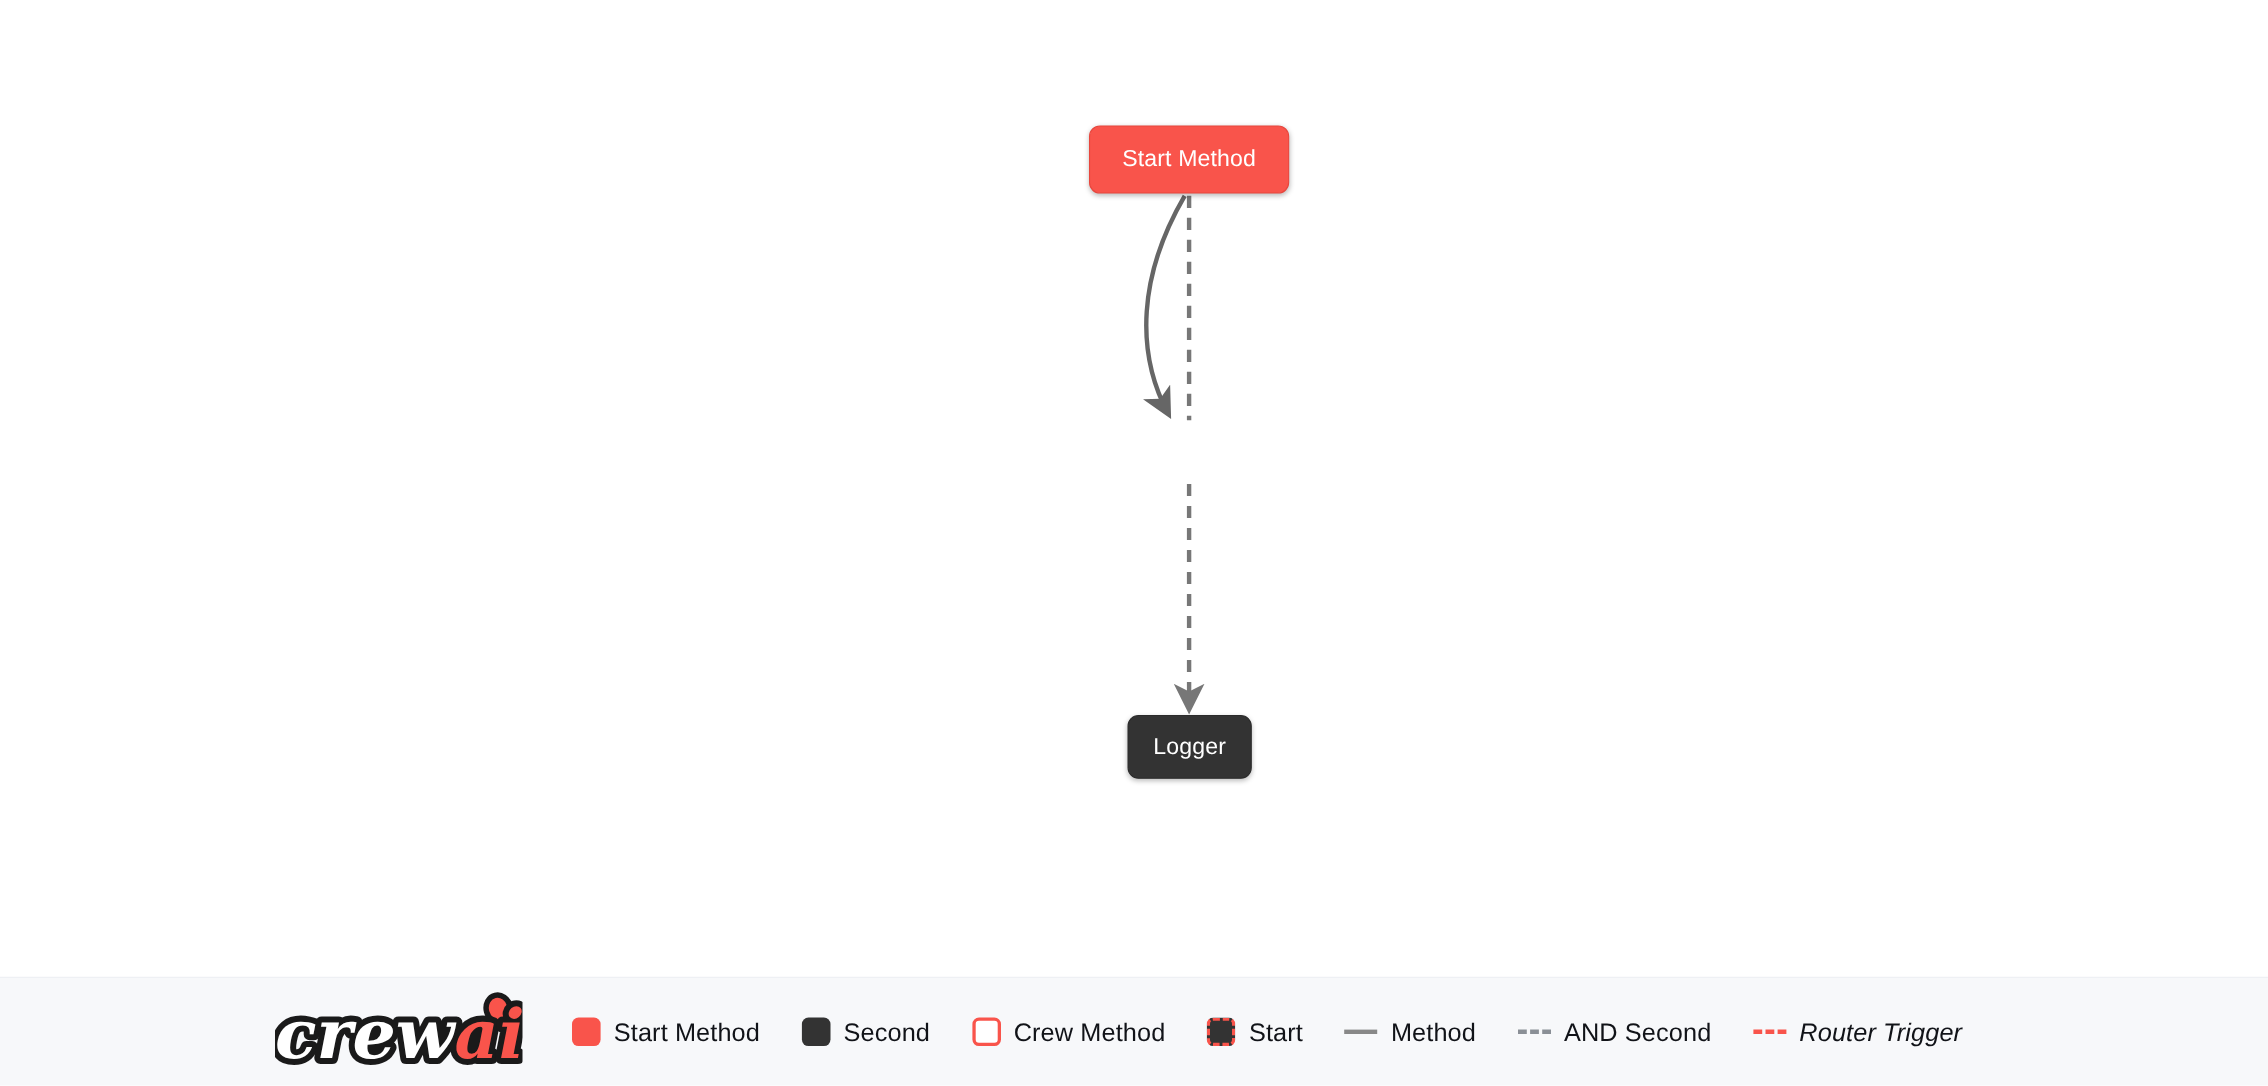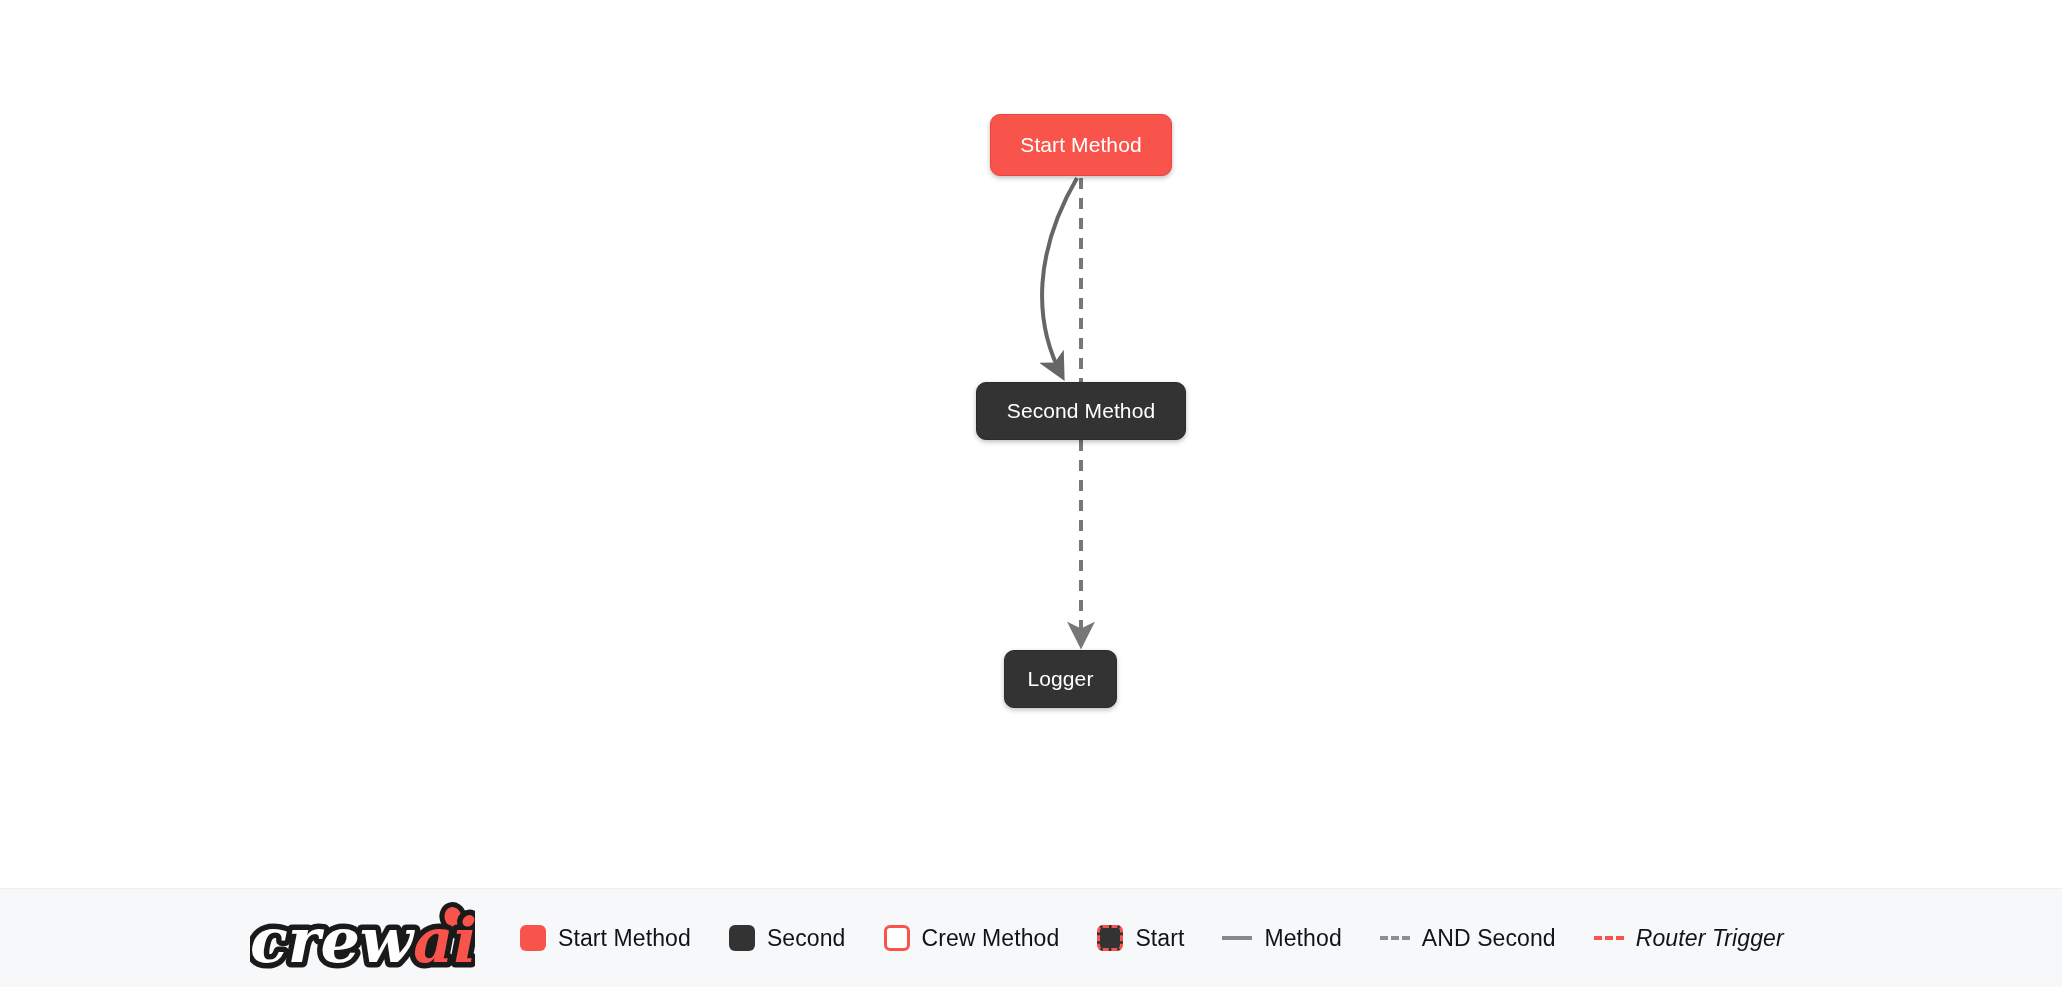--- a/index.html
+++ b/index.html
@@ -60,21 +60,21 @@
   }
 
   .flow-node.method {
     background: #333333;
     border: 1.5px solid #2b2b2b;
   }
 
   
   #node-start        { left: 990px;  top: 114px; width: 182px; height: 62px; }
   #node-second       { left: 976px;  top: 382px; width: 210px; height: 58px; }
-  #node-logger       { left: 1004px; top: 650px; width: 113px; height: 58px; }
+  #node-logger       { left: 1025px; top: 650px; width: 113px; height: 58px; }
 
   
   #legend-bar {
     position: absolute;
     left: 0;
     top: 888px;
     width: 2062px;
     height: 99px;
     background: #F7F8FA;
     border-top: 1px solid #EDEFF3;
@@ -154,23 +154,20 @@
 
       <path d="M 1081 178 L 1081 382" fill="none" stroke="#777777" stroke-width="4" stroke-dasharray="11 9"></path>
 
       <path d="M 1081 440 L 1081 644" fill="none" stroke="#777777" stroke-width="4" stroke-dasharray="11 9" marker-end="url(#arrow-dashed)"></path>
     </svg>
 
     <div id="node-start" class="flow-node start">
       <span>Start Method</span>
     </div>
 
-    <div id="node-second" class="flow-node method">
-      <span>Second Method</span>
-    </div>
 
     <div id="node-logger" class="flow-node method">
       <span>Logger</span>
     </div>
 
   </div>
 
   <div id="legend-bar">
 
     <div id="crewai-logo">

